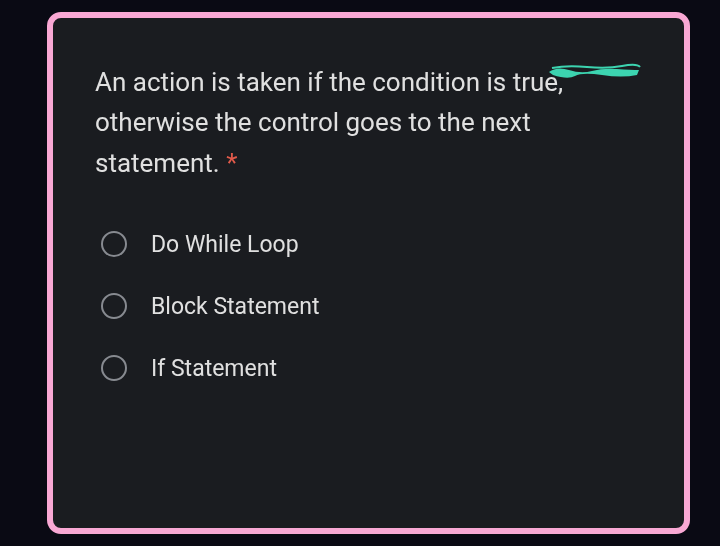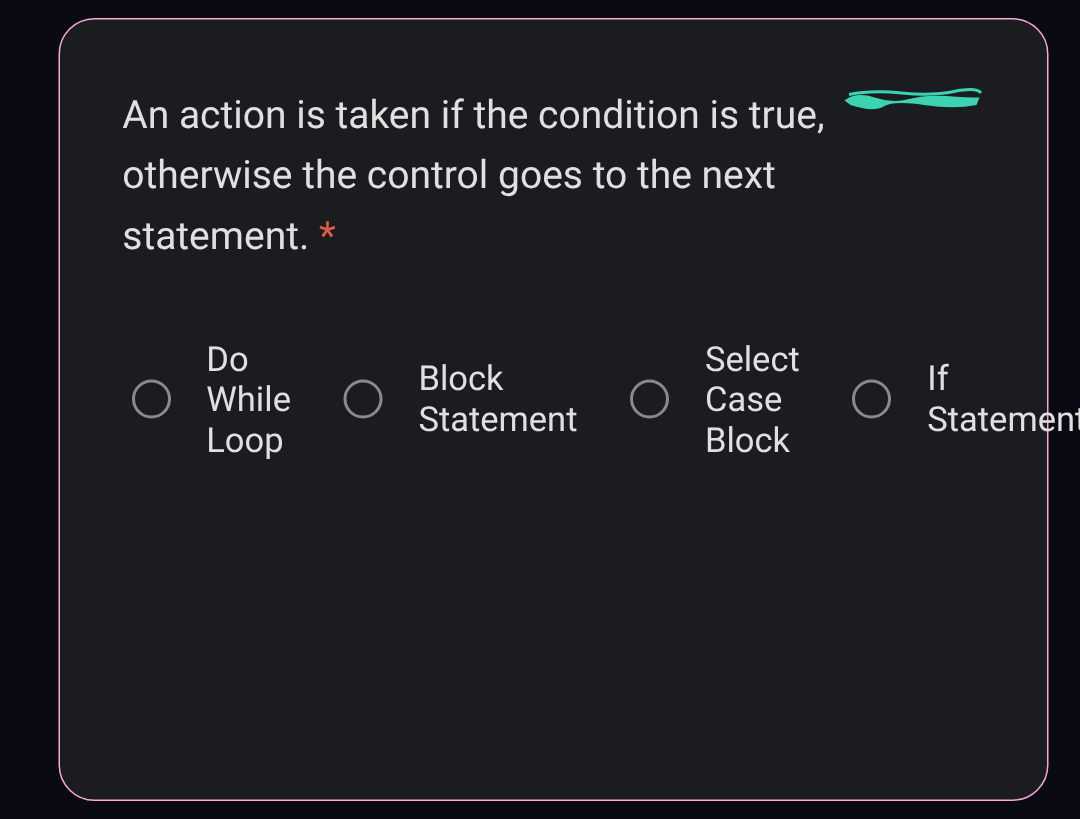--- a/index.html
+++ b/index.html
@@ -14,22 +14,22 @@
       font-family: -apple-system, BlinkMacSystemFont, 'Segoe UI', Roboto, Arial, sans-serif;
       display: flex;
       align-items: flex-start;
       justify-content: center;
       padding: 12px 30px;
     }
     .card {
       width: 100%;
       height: 100%;
       background: #1a1c20;
-      border: 1px solid #f9a8d4;
-      border-radius: 24px;
+      border: 6px solid #f9a8d4;
+      border-radius: 14px;
       padding: 44px 42px 30px 42px;
       position: relative;
       margin-left: 17px;
     }
     .question-text {
       color: #e0e0e0;
       font-size: 26px;
       line-height: 1.55;
       font-weight: 400;
       margin-bottom: 48px;
@@ -40,21 +40,21 @@
     }
     .highlight-scribble {
       position: absolute;
       top: 42px;
       right: 42px;
       width: 95px;
       height: 24px;
     }
     .options {
       display: flex;
-      flex-direction: row;
+      flex-direction: column;
       gap: 35px;
       padding-left: 6px;
     }
     .option {
       display: flex;
       align-items: center;
       gap: 24px;
       cursor: pointer;
     }
     .radio-circle {
@@ -89,20 +89,16 @@
     <div class="option">
       <div class="radio-circle"></div>
       <span class="option-label">Do While Loop</span>
     </div>
     <div class="option">
       <div class="radio-circle"></div>
       <span class="option-label">Block Statement</span>
     </div>
     <div class="option">
       <div class="radio-circle"></div>
-      <span class="option-label">Select Case Block</span>
-    </div>
-    <div class="option">
-      <div class="radio-circle"></div>
       <span class="option-label">If Statement</span>
     </div>
   </div>
 </div>
 
 </body></html>

